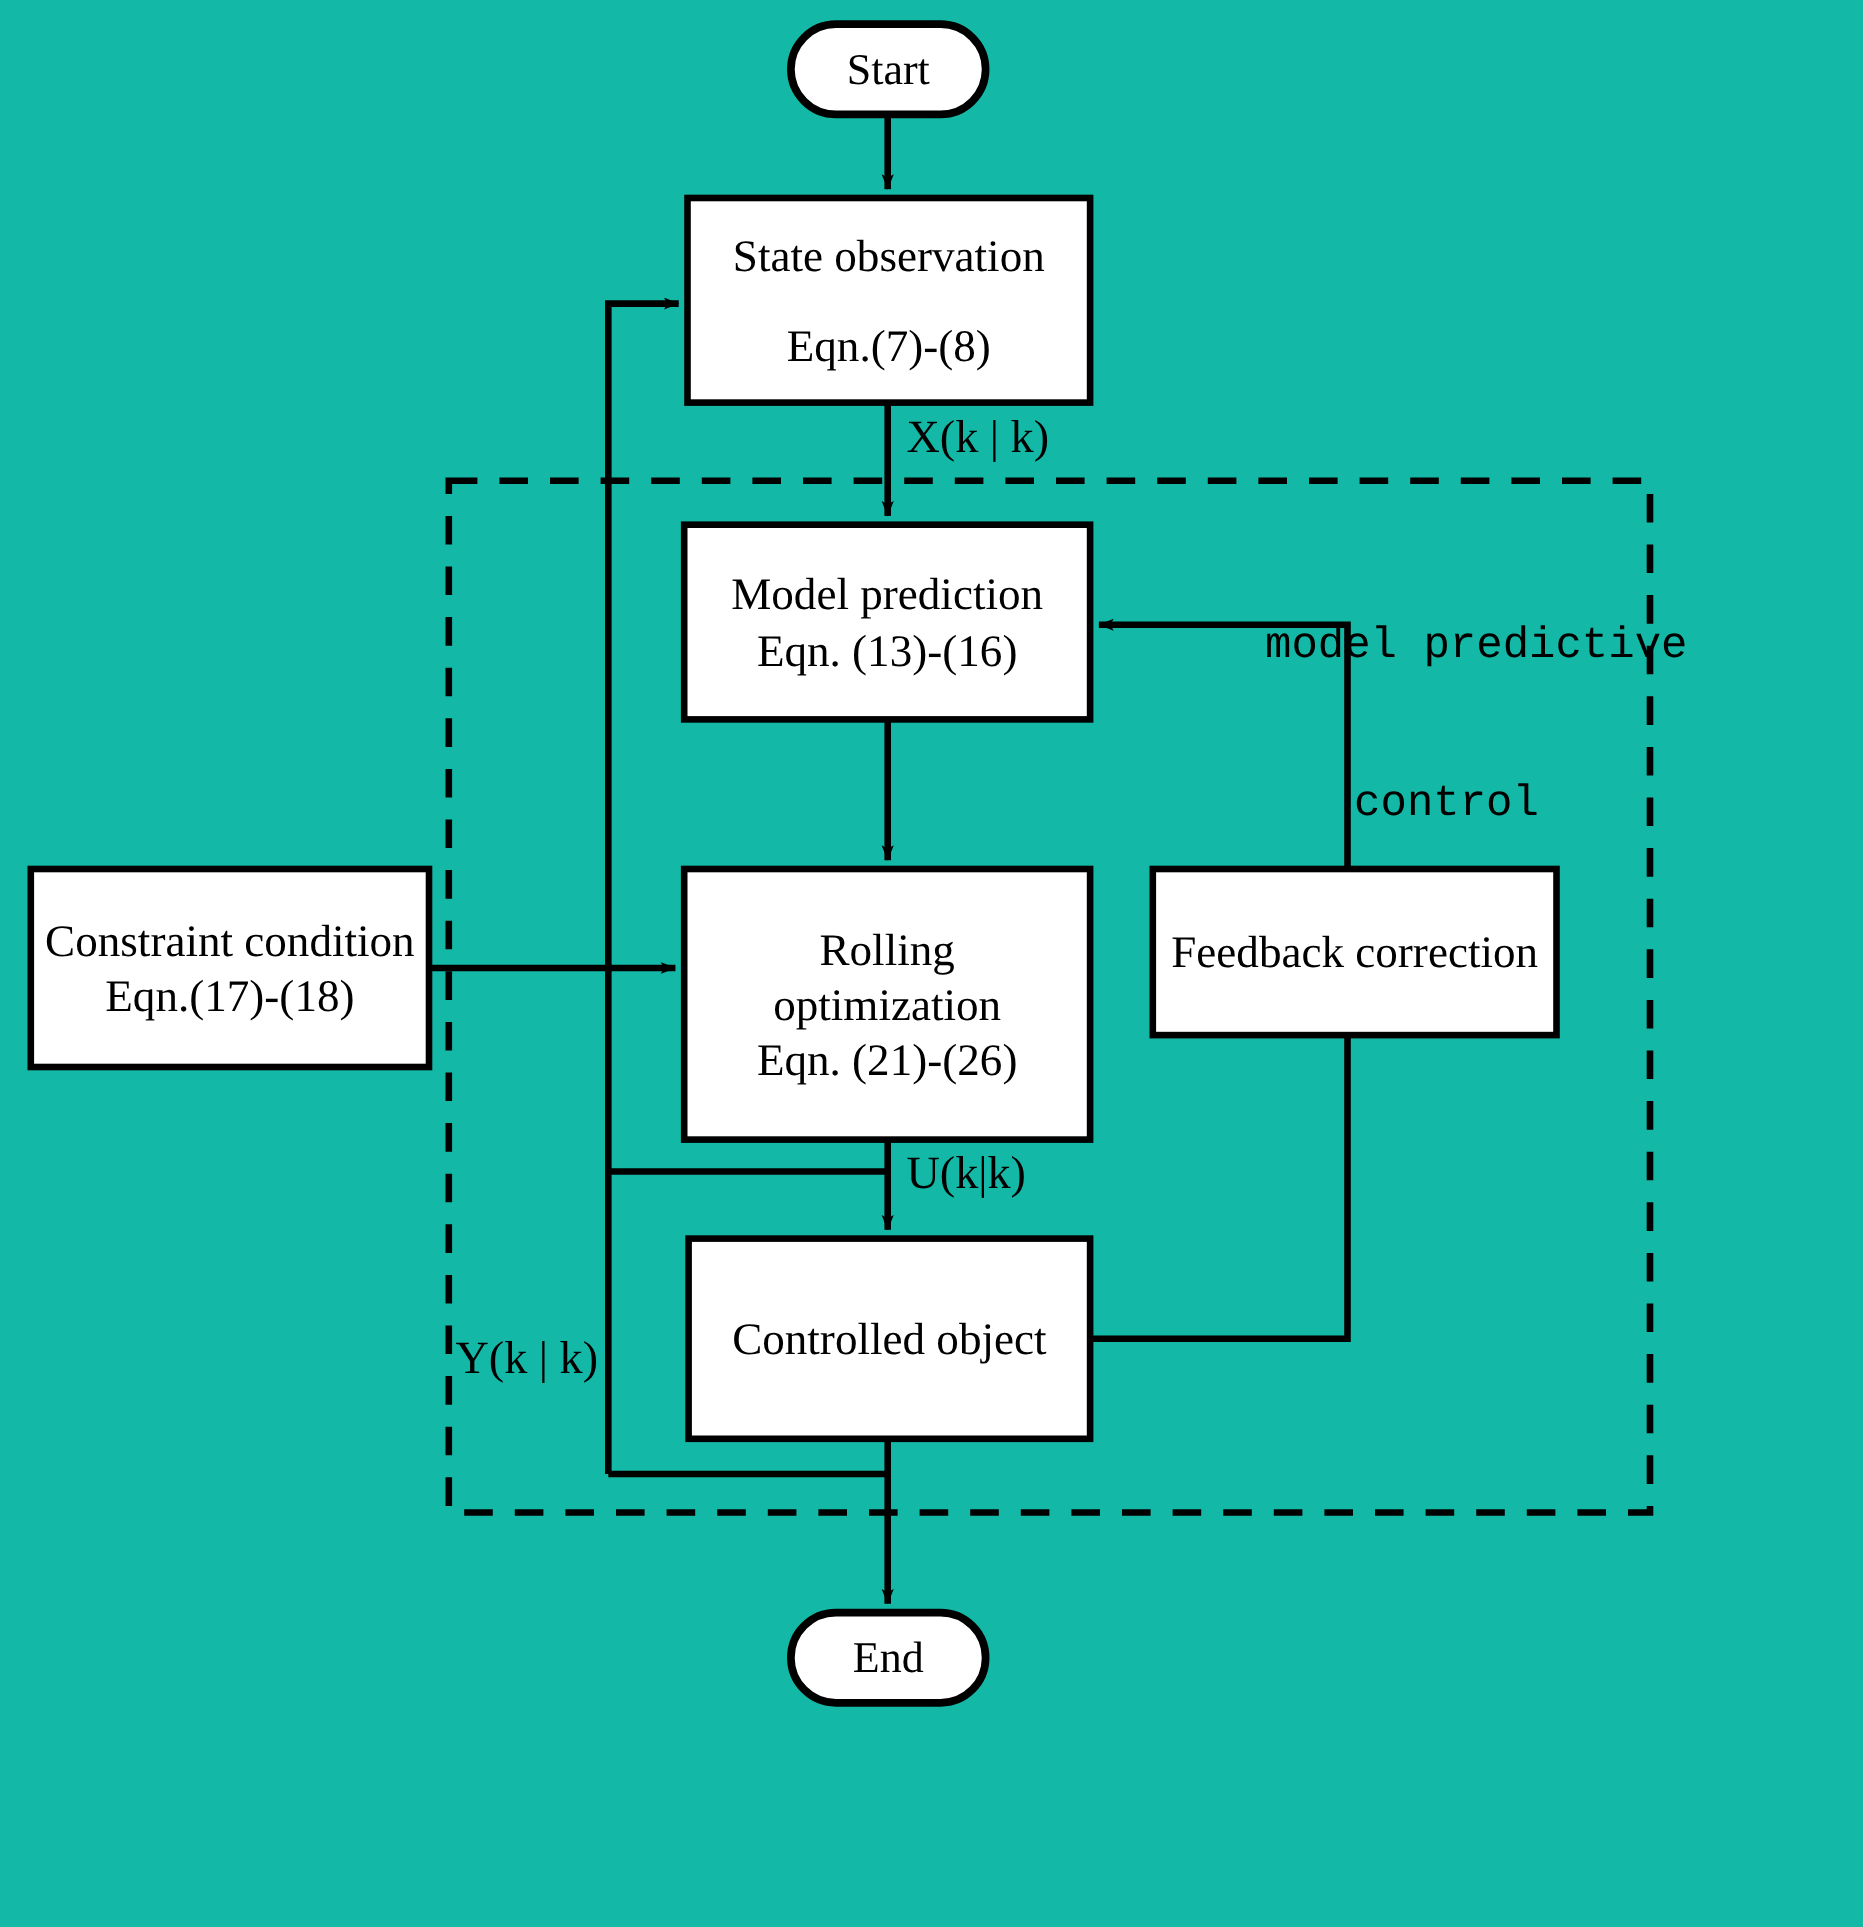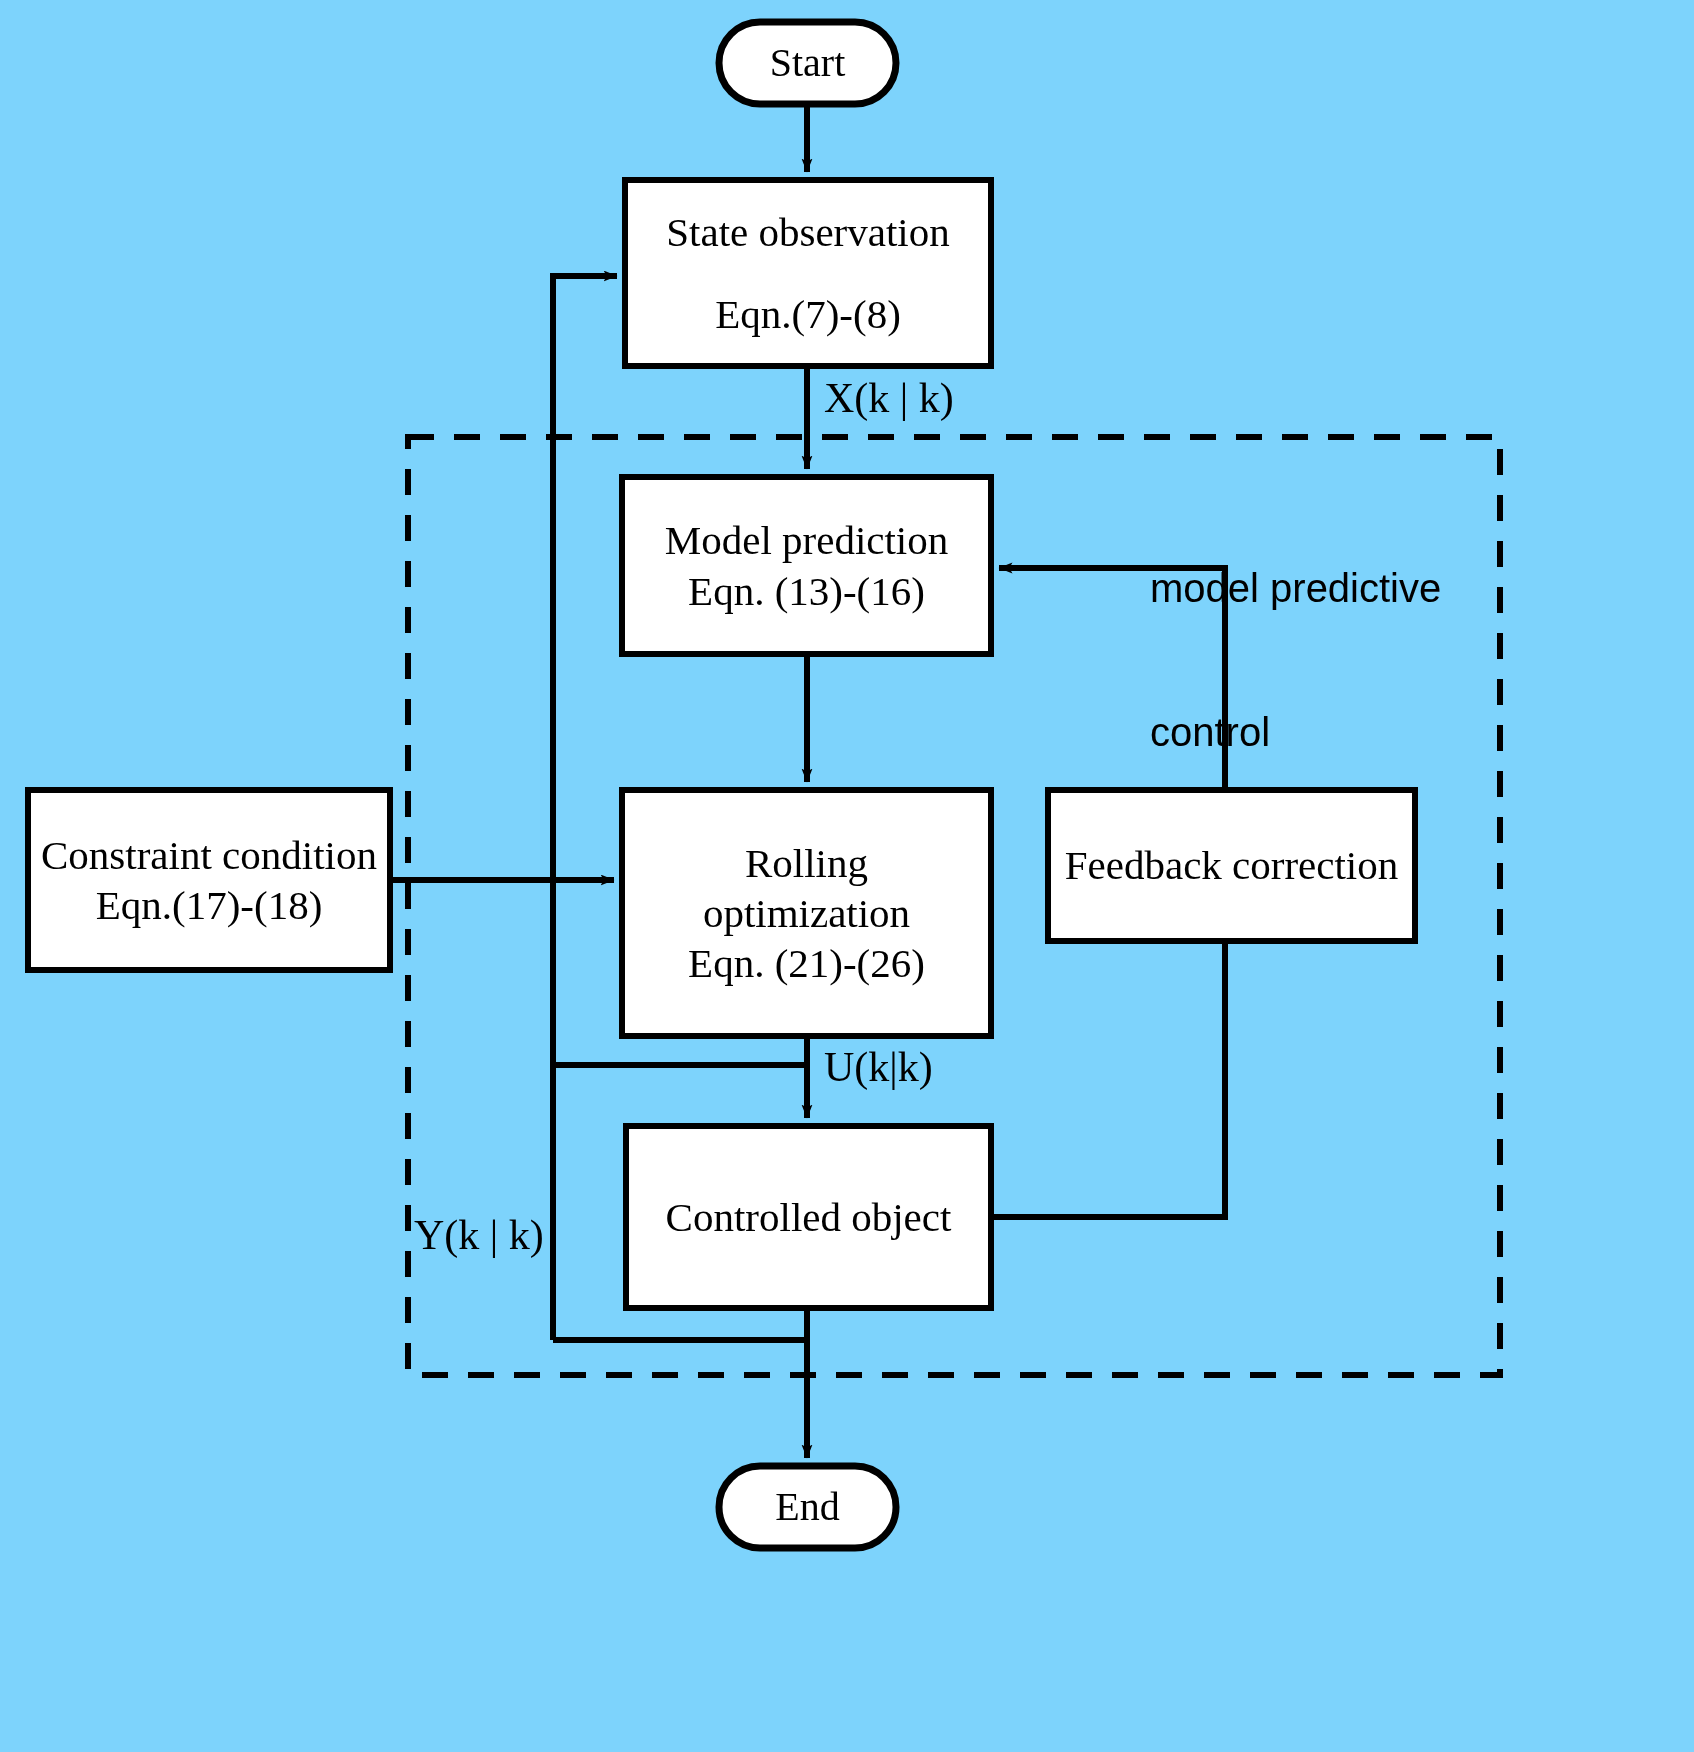--- a/index.html
+++ b/index.html
@@ -1,18 +1,18 @@
 <!DOCTYPE html>
 <html><head>
 <meta charset="utf-8">
 <style>
   html,body{margin:0;padding:0;background:#ffffff;}
   body{width:1694px;height:1752px;overflow:hidden;
        font-family:"Liberation Serif","DejaVu Serif",serif;}
-  #stage{position:relative;width:1694px;height:1752px;background:#7dd3fc;}
+  #stage{position:relative;width:1694px;height:1752px;background:#14b8a6;}
   svg{position:absolute;top:0;left:0;width:1694px;height:1752px;}
   .node-label{
     position:absolute;
     display:flex;flex-direction:column;
     align-items:center;justify-content:center;
     text-align:center;
     color:#000;
     font-family:"Liberation Serif","DejaVu Serif",serif;
     line-height:1.22;
     pointer-events:none;
@@ -20,21 +20,22 @@
   }
   .edge-label{
     position:absolute;
     color:#000;
     font-family:"Liberation Serif","DejaVu Serif",serif;
     white-space:pre;
   }
   .group-label{
     position:absolute;
     color:#000;
-    font-family:Liberation Sans, sans-serif;
+    text-align:center;
+    font-family:Liberation Mono, monospace;
     line-height:1.2;
     white-space:pre;
   }
 </style>
 </head>
 <body>
 
 <div id="stage">
 
   <svg viewBox="0 0 1694 1752">

